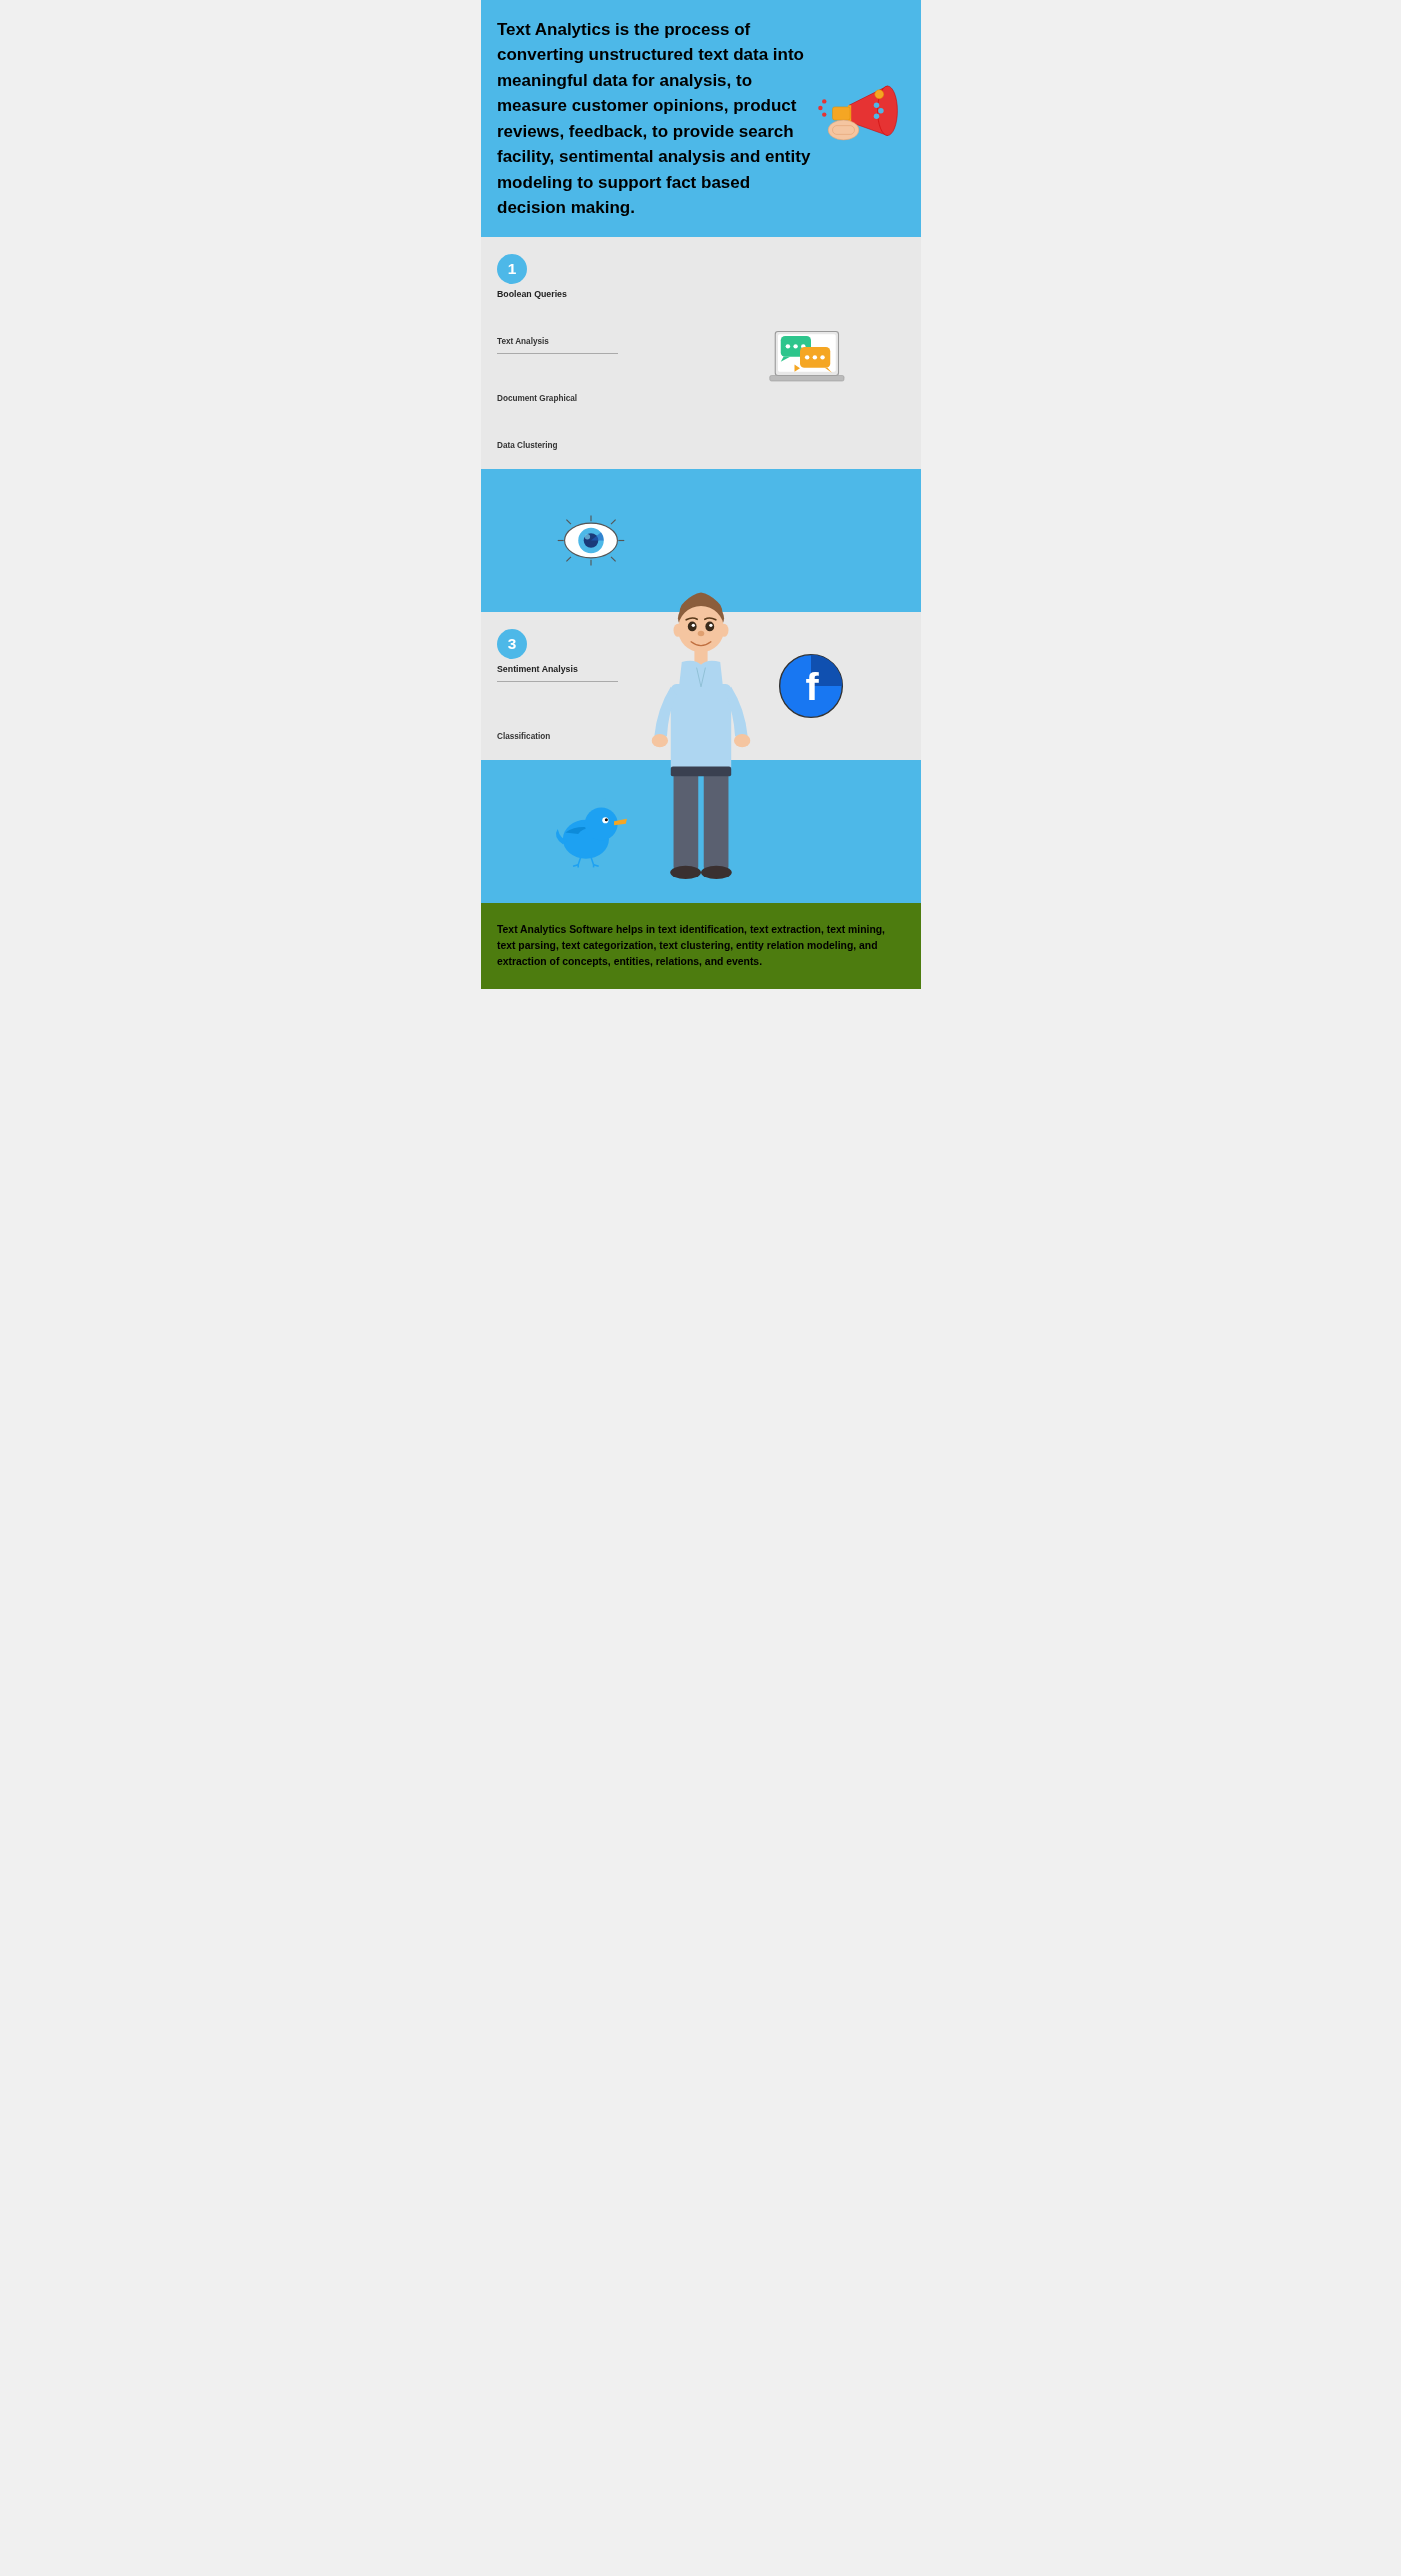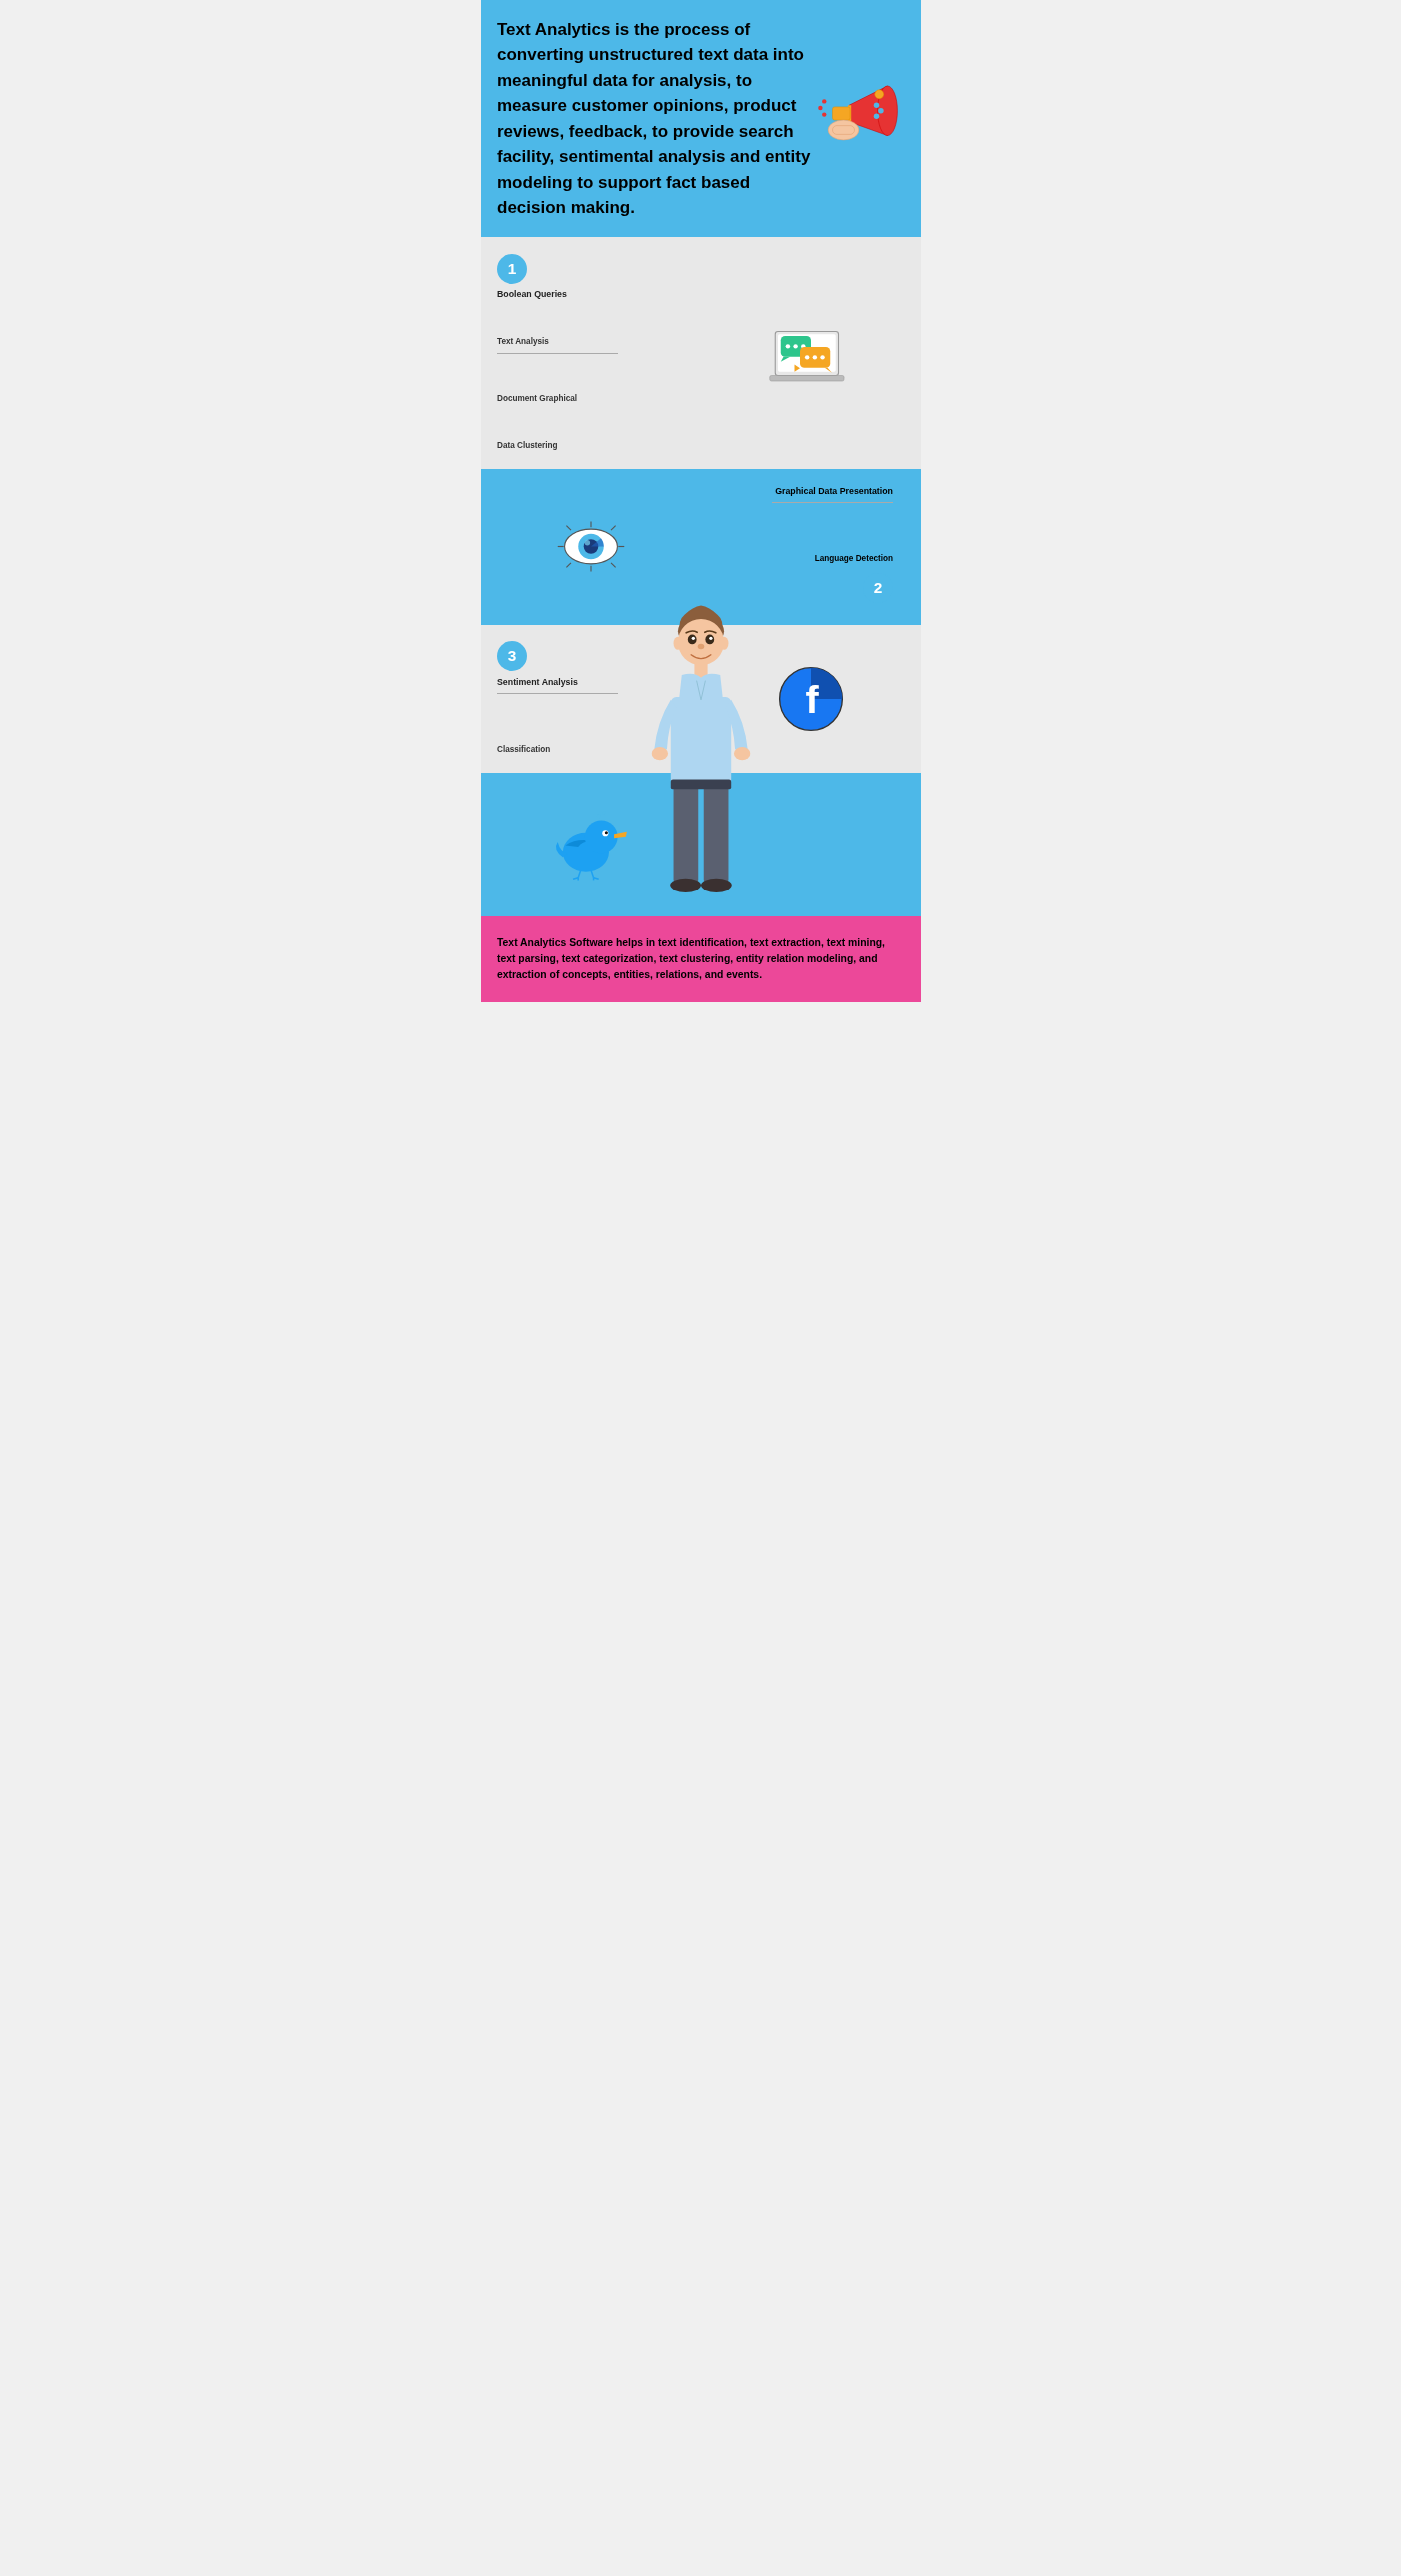--- a/index.html
+++ b/index.html
@@ -169,21 +169,21 @@
     .row-4-right .list-item {
       text-align: right;
       color: #000;
     }
     .row-4-right .list-divider {
       margin-left: auto;
     }
 
     
     .footer-section {
-      background: #ec4899;
+      background: #4d7c0f;
       padding: 19px 16.5px;
     }
     .footer-text {
       font-size: 10.4px;
       font-weight: bold;
       color: #000;
       line-height: 1.55;
     }
 
     
@@ -303,29 +303,20 @@
         <ellipse cx="90" cy="60" rx="58" ry="38" fill="white" stroke="#555" stroke-width="2.5"></ellipse>
 
         <circle cx="90" cy="60" r="28" fill="#4db8e8"></circle>
 
         <circle cx="90" cy="60" r="16" fill="#1a3a7a"></circle>
 
         <circle cx="82" cy="52" r="6" fill="#7ad0f0" opacity="0.7"></circle>
 
         <path d="M90,60 L112,42 A28,28 0 0,1 118,60 Z" fill="#2060c0" opacity="0.6"></path>
       </svg>
-    </div>
-    <div class="row-2-right">
-      <div class="list-item-title">Graphical Data Presentation</div>
-      <hr class="list-divider">
-      <br>
-      <div class="list-item">Language Detection</div>
-      <div class="number-badge" style="margin-top:8.2px;">
-        <span>2</span>
-      </div>
     </div>
   </div>
 
   <div class="row-3">
     <div class="row-3-left">
       <div class="number-badge">
         <span>3</span>
       </div>
       <div class="list-item-title">Sentiment Analysis</div>
       <hr class="list-divider">

